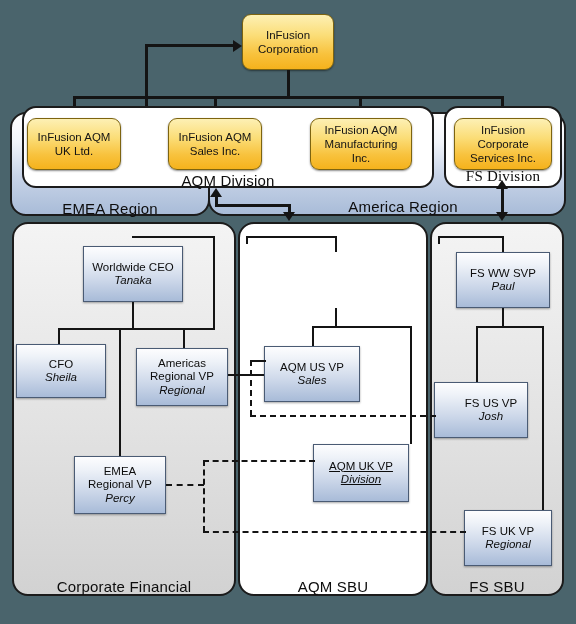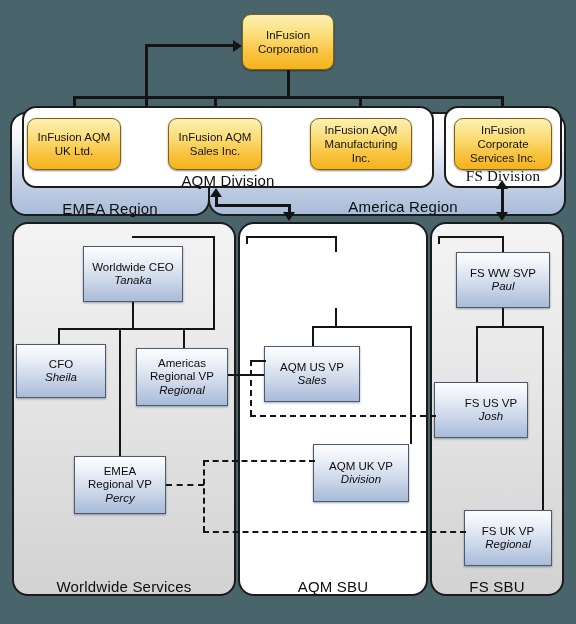--- a/index.html
+++ b/index.html
@@ -139,21 +139,21 @@
   <div class="ar ar-up" style="left:210px;top:188px;"></div>
 
   <div class="ln lnv" style="left:288px;top:204px;width:3px;height:10px;"></div>
   <div class="ar ar-dn" style="left:283px;top:212px;"></div>
 
   <div class="ln lnv" style="left:501px;top:186px;width:3px;height:30px;"></div>
   <div class="ar ar-up" style="left:496px;top:180px;"></div>
   <div class="ar ar-dn" style="left:496px;top:212px;"></div>
 
   <div class="sbu gray" style="left:12px;top:222px;width:224px;height:374px;"></div>
-  <div class="shell-label" style="left:12px;top:578px;width:224px;">Worldwide Services</div>
+  <div class="shell-label" style="left:12px;top:578px;width:224px;">Corporate Financial</div>
 
   <div class="sbu white" style="left:238px;top:222px;width:190px;height:374px;"></div>
   <div class="shell-label" style="left:238px;top:578px;width:190px;text-align:center;">AQM SBU</div>
 
   <div class="sbu gray" style="left:430px;top:222px;width:134px;height:374px;"></div>
   <div class="shell-label" style="left:430px;top:578px;width:134px;">FS SBU</div>
 
   <div class="person" style="left:83px;top:246px;width:100px;height:56px;">
     <div>Worldwide CEO</div>
     <div class="nm">Tanaka</div>
@@ -196,21 +196,21 @@
   <div class="ln lnv" style="left:335px;top:308px;width:2px;height:20px;"></div>
   <div class="ln lnh" style="left:312px;top:326px;width:100px;height:2px;"></div>
   <div class="ln lnv" style="left:312px;top:326px;width:2px;height:20px;"></div>
   <div class="ln lnv" style="left:410px;top:326px;width:2px;height:118px;"></div>
 
   <div class="person" style="left:264px;top:346px;width:96px;height:56px;">
     <div>AQM US VP</div>
     <div class="nm">Sales</div>
   </div>
 
-  <div class="person" style="left:313px;top:444px;width:96px;height:58px;">
+  <div class="person" style="left:313px;top:444px;width:96px;height:58px;text-decoration:underline;">
     <div>AQM UK VP</div>
     <div class="nm">Division</div>
   </div>
 
   <div class="person" style="left:456px;top:252px;width:94px;height:56px;">
     <div>FS WW SVP</div>
     <div class="nm">Paul</div>
   </div>
 
   <div class="ln lnv" style="left:502px;top:236px;width:2px;height:16px;"></div>

